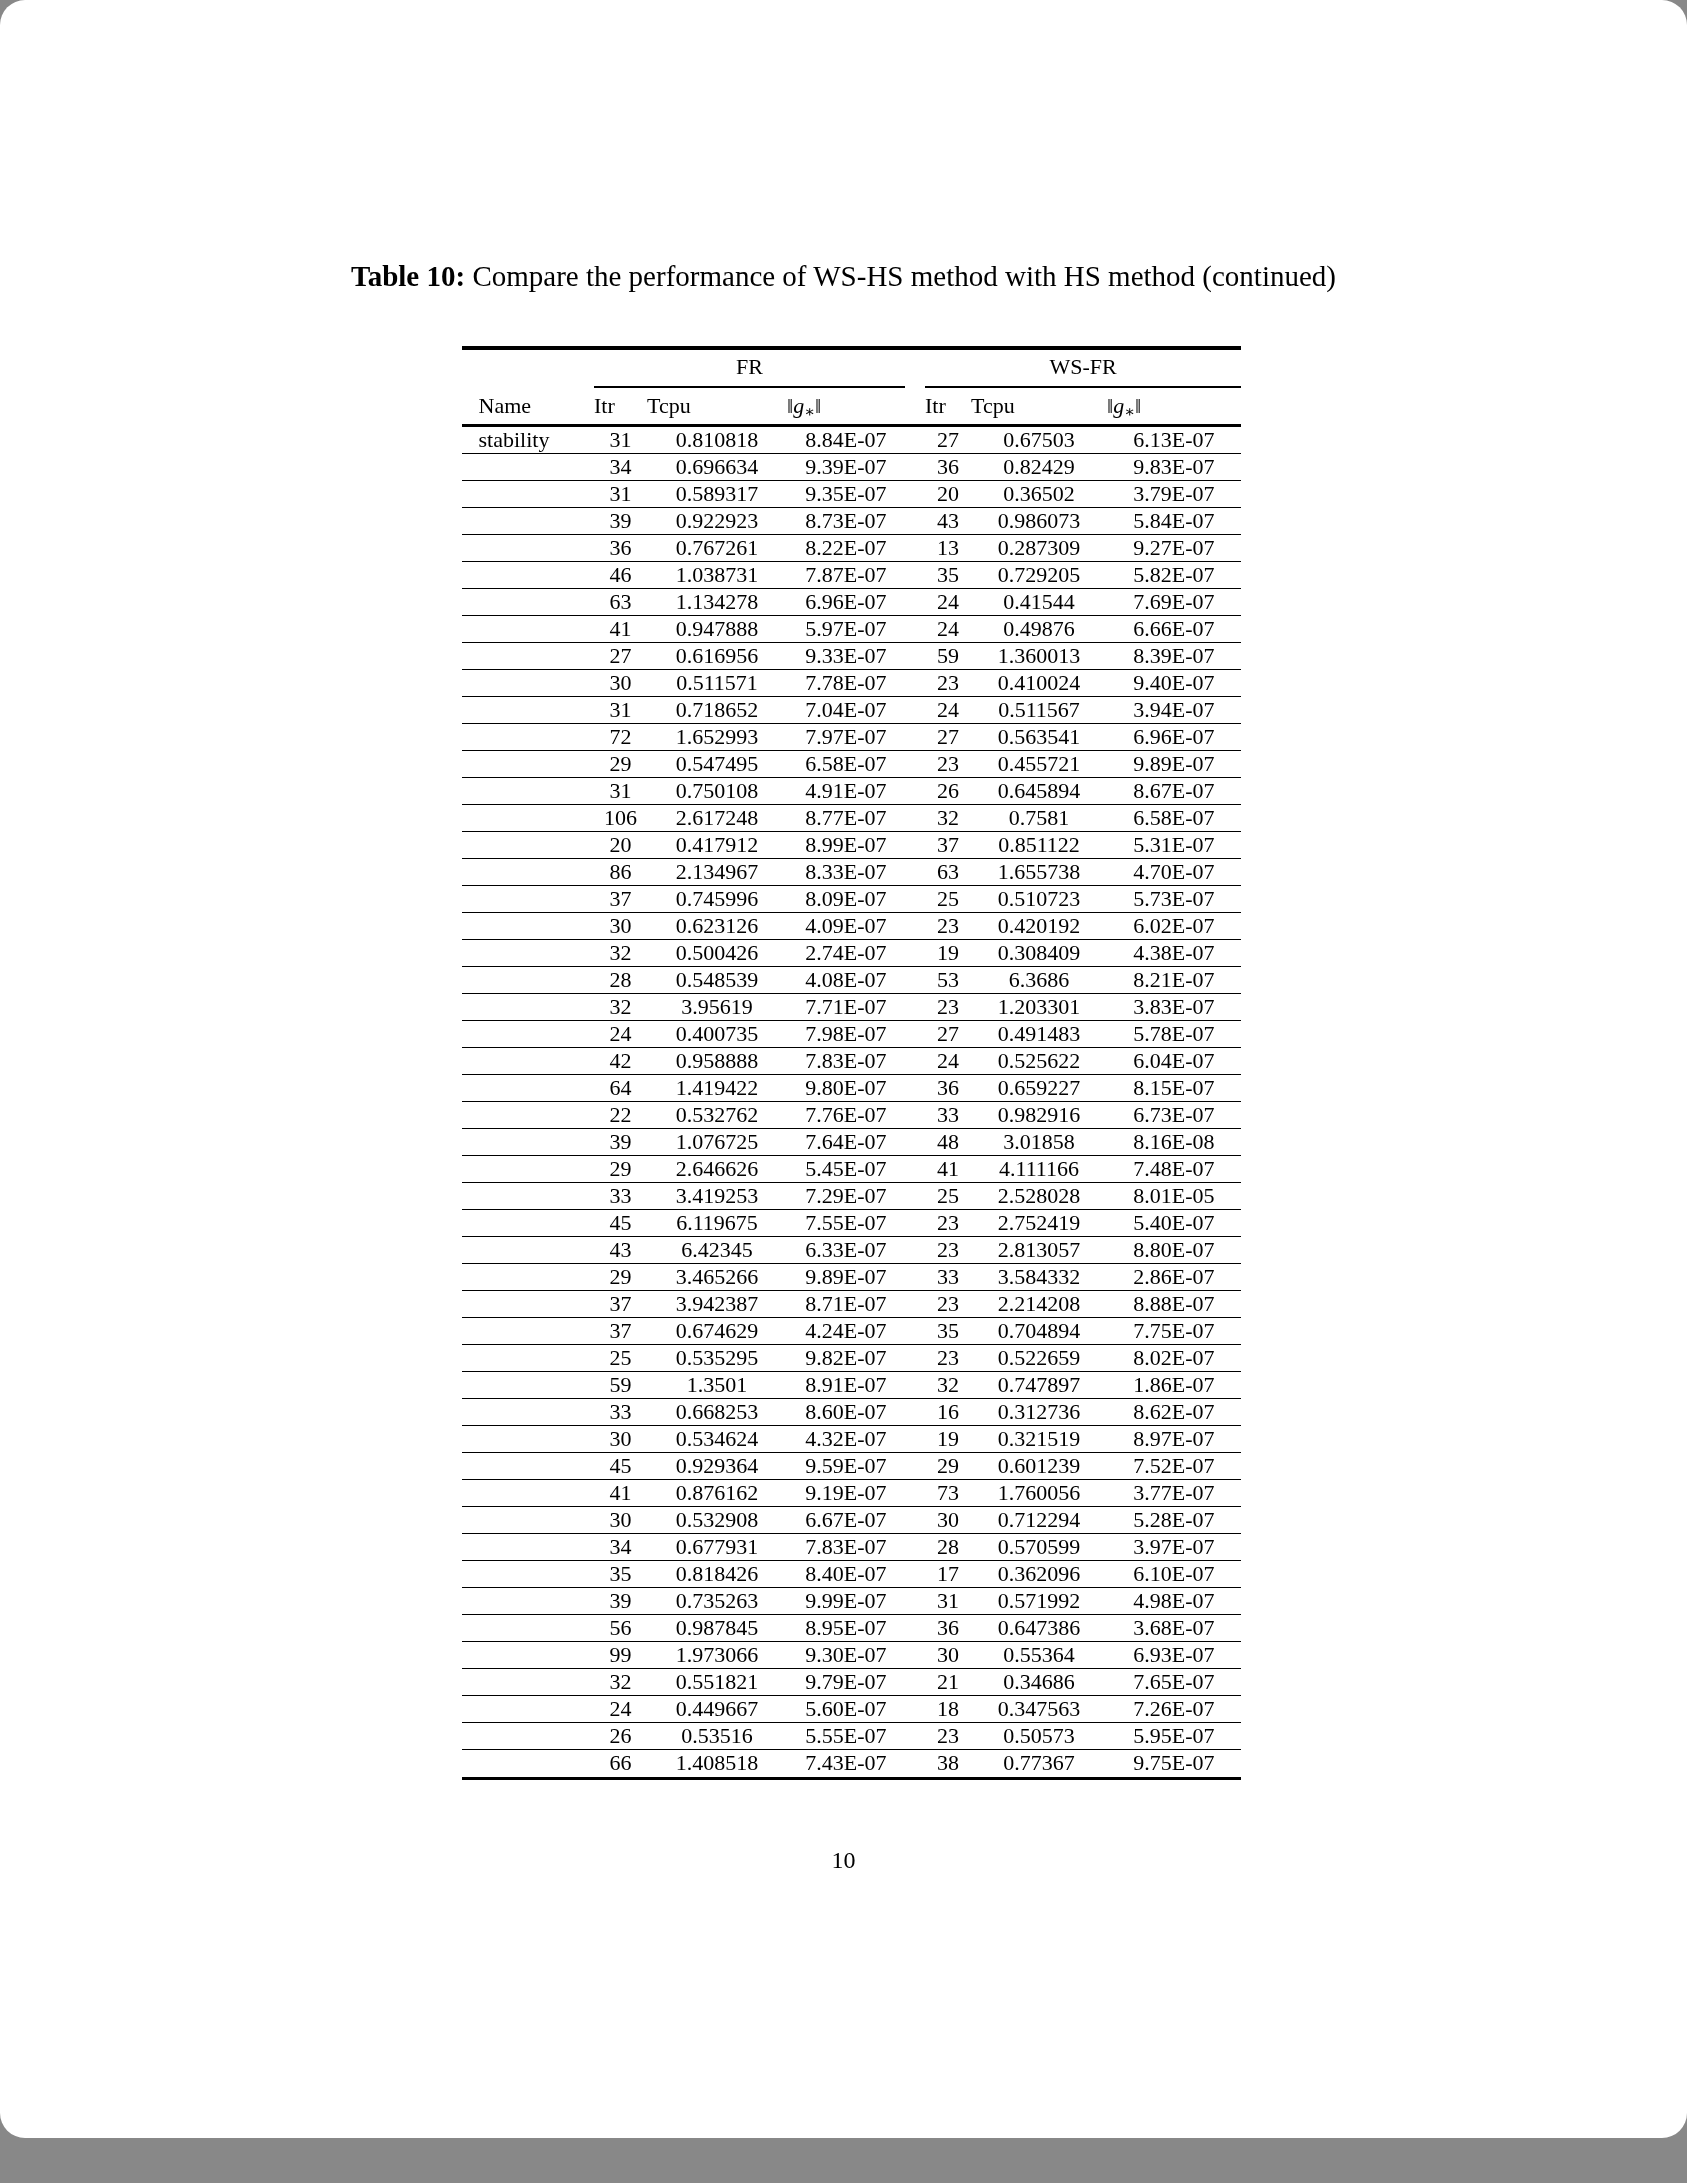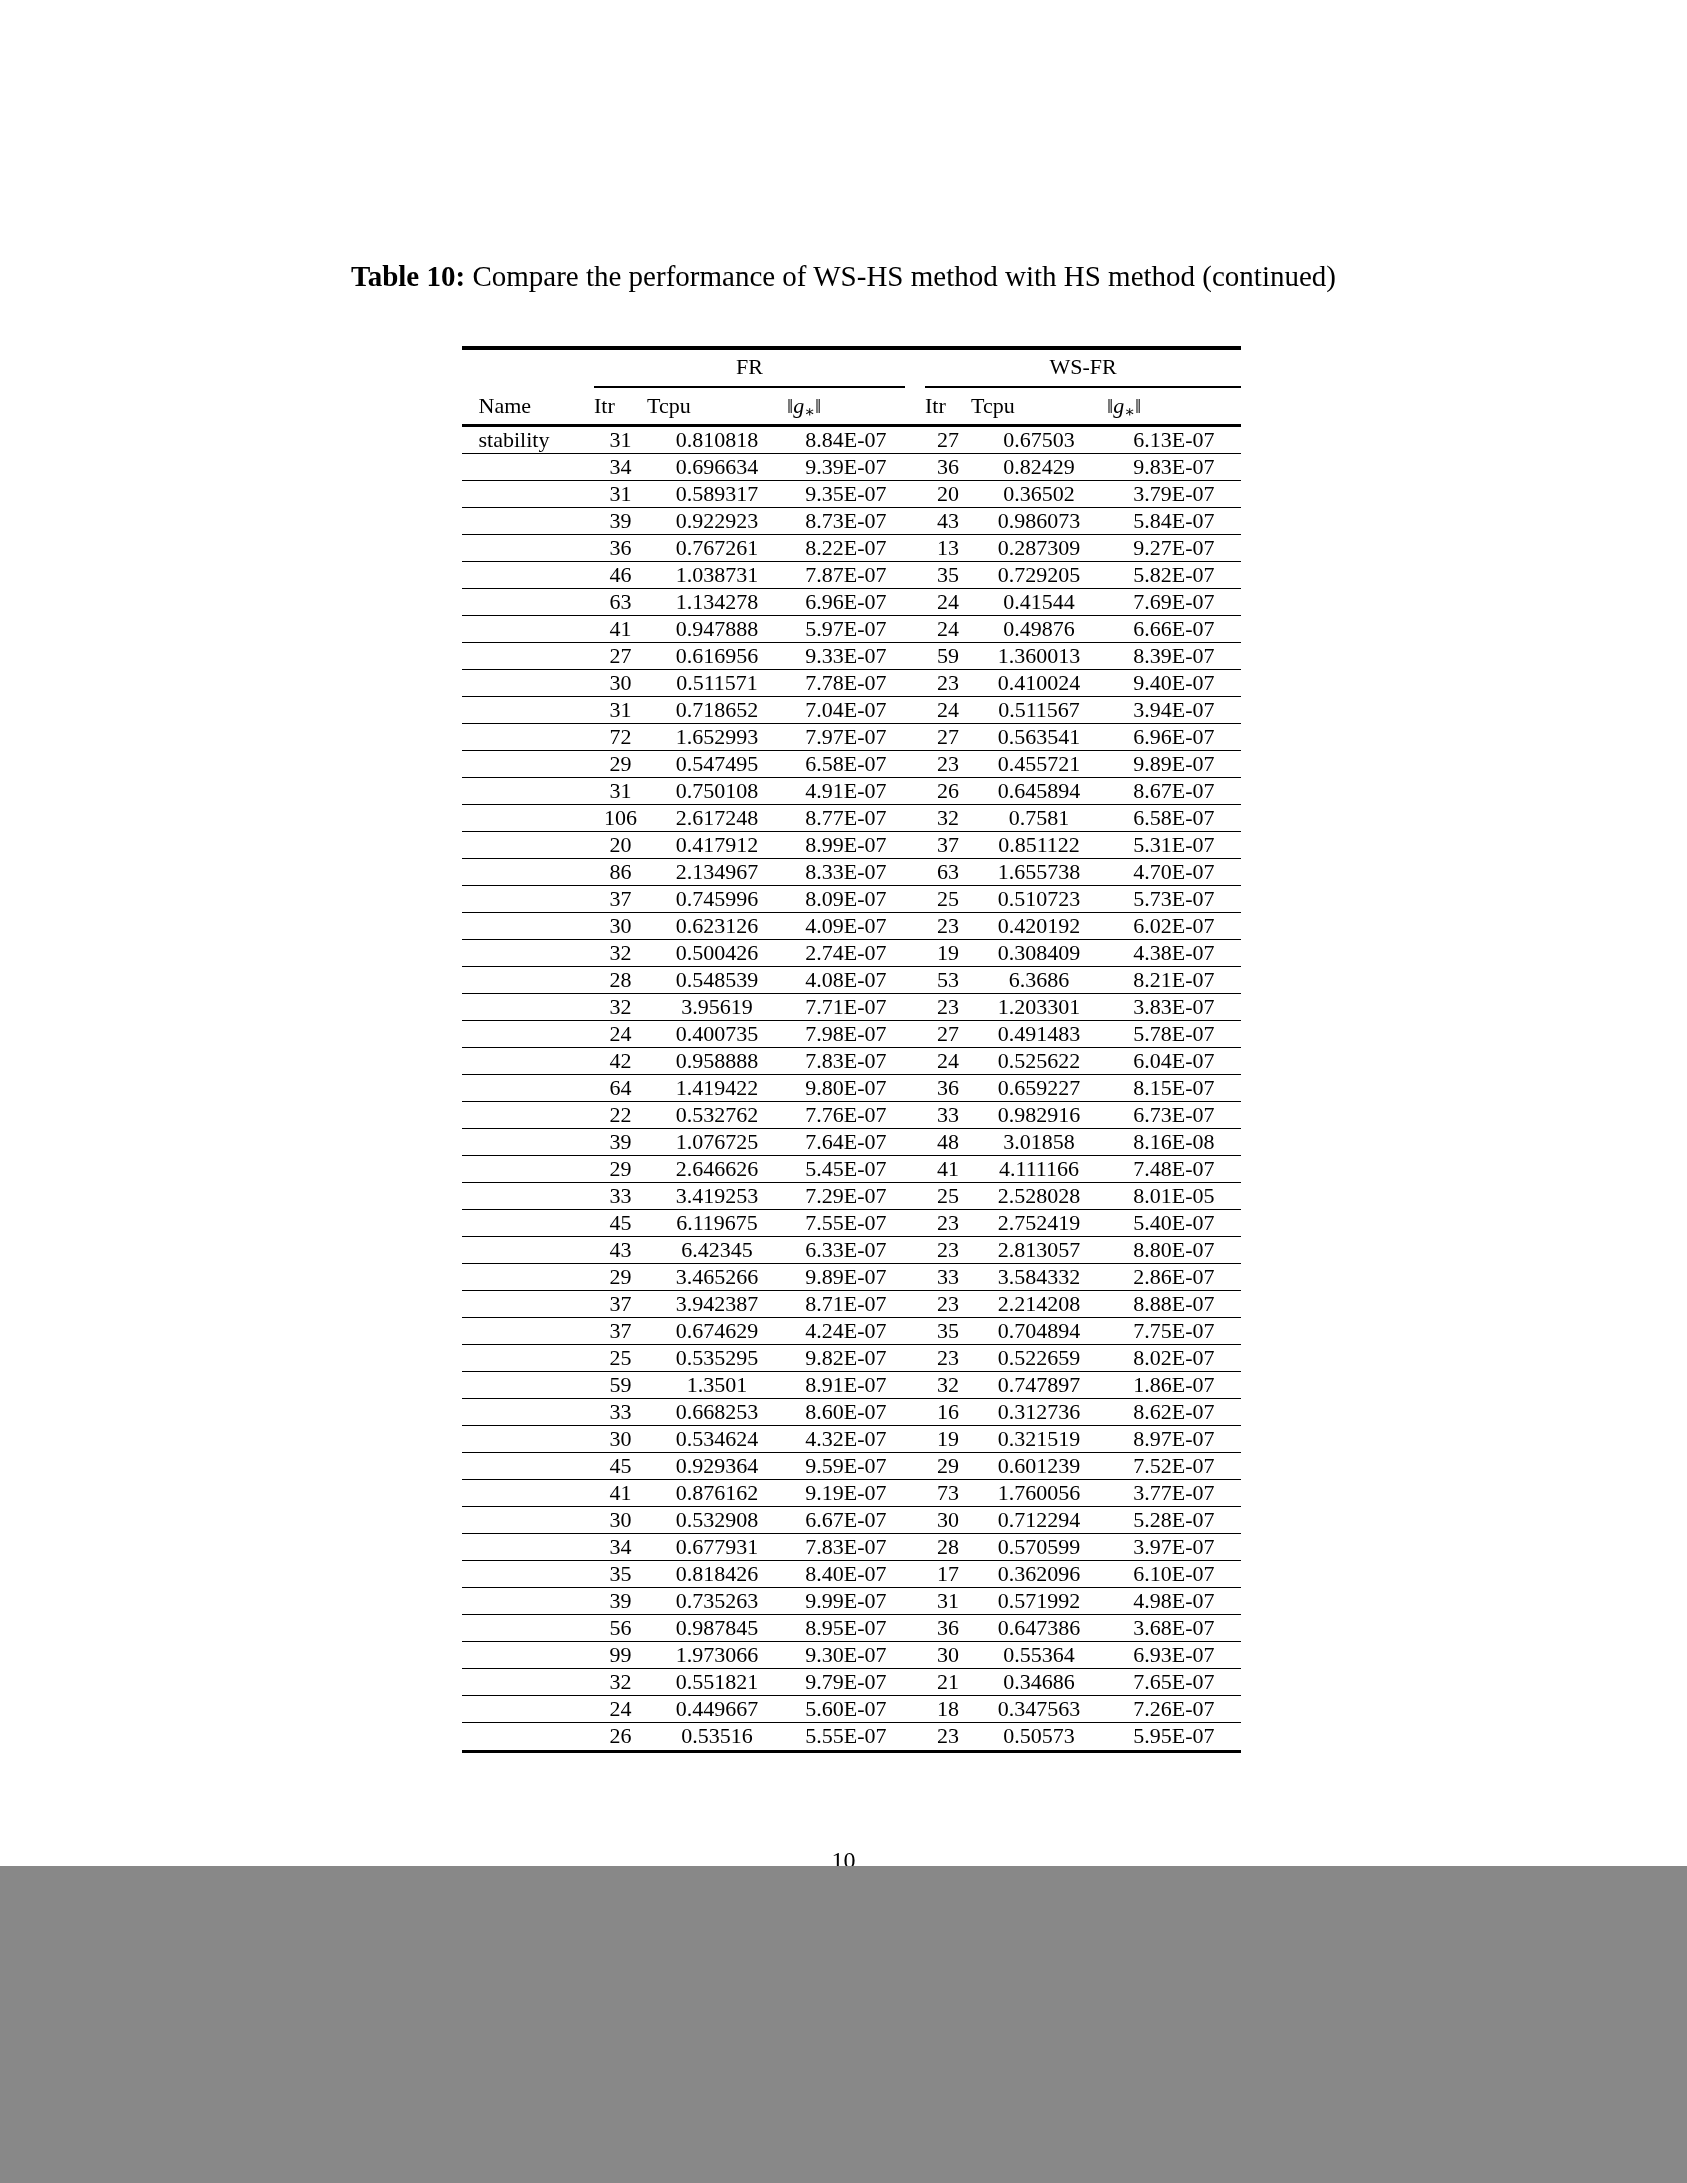--- a/index.html
+++ b/index.html
@@ -1,22 +1,23 @@
 <!DOCTYPE html>
 <html style="font-size:10.6px"><head>
 <meta charset="utf-8">
 <style>
   html,body{margin:0;padding:0;background:#888;}
   .page{
     position:relative;
-    width:1687px;height:1866px;
+    width:1687px;height:2138px;
     background:#ffffff;
     font-family:"Liberation Serif","DejaVu Serif",serif;
     color:#000;
     overflow:hidden;
+    border-radius:25px;
   }
   .caption{
     position:absolute;
     top:259px;left:0;width:1687px;
     text-align:center;
     font-size:29px;
     line-height:34px;
   }
   .caption .cap-label{font-weight:bold;}
   .table-wrap{
@@ -590,18 +591,28 @@
         <div class="grid drow">
           <div class="dcell name-col"></div>
           <div class="dcell">26</div>
           <div class="dcell">0.53516</div>
           <div class="dcell">5.55E-07</div>
           <div class="dcell"></div>
           <div class="dcell">23</div>
           <div class="dcell">0.50573</div>
           <div class="dcell">5.95E-07</div>
         </div>
+        <div class="grid drow">
+          <div class="dcell name-col"></div>
+          <div class="dcell">66</div>
+          <div class="dcell">1.408518</div>
+          <div class="dcell">7.43E-07</div>
+          <div class="dcell"></div>
+          <div class="dcell">38</div>
+          <div class="dcell">0.77367</div>
+          <div class="dcell">9.75E-07</div>
+        </div>
       </div>
   </div>
 
   <div class="pagenum">10</div>
 </div>
 
 
 </body></html>

